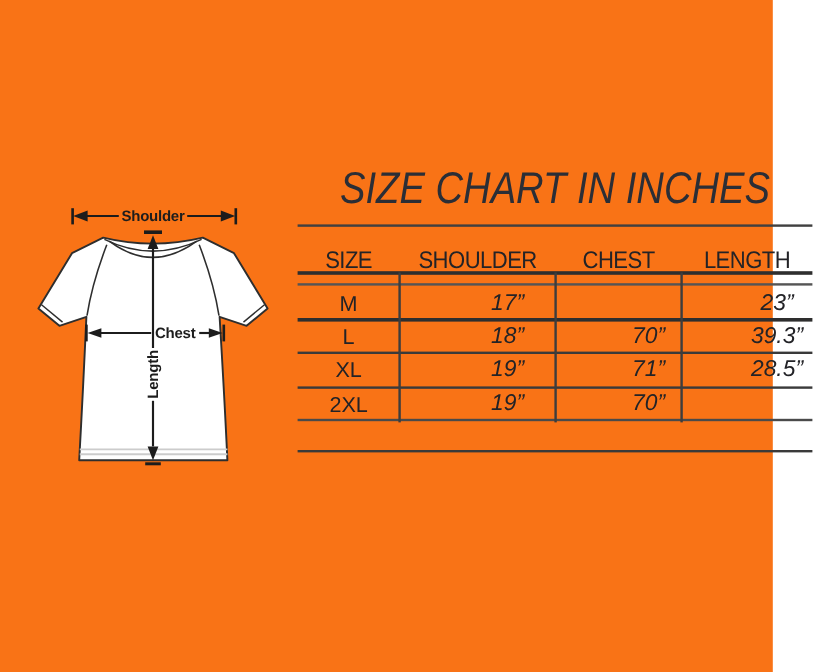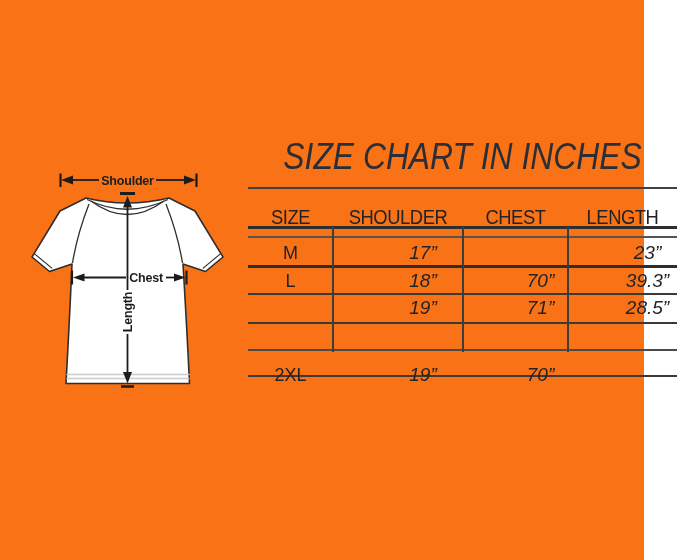--- a/index.html
+++ b/index.html
@@ -25,21 +25,21 @@
 
   .c0{left:248px;width:85px;}
   .c1{left:333px;width:130px;}
   .c2{left:463px;width:105px;}
   .c3{left:568px;width:109px;}
 
   .rh{top:204px;}
   .r0{top:240px;}
   .r1{top:268px;}
   .r2{top:295px;}
-  .r3{top:324px;margin-top:38px;}
+  .r3{top:324px;}
 
   .dimtext{font-family:"Liberation Sans",sans-serif;font-weight:bold;font-size:12.5px;fill:#1d1d1d;letter-spacing:-0.2px;}
 </style>
 </head>
 <body>
 
 <div class="stage">
 
   <svg width="700" height="560" viewBox="0 0 700 560">
 
@@ -111,20 +111,21 @@
 
   <div class="cell sizecell c0 r0">M</div>
   <div class="cell valcell  c1 r0">17”</div>
   <div class="cell valcell  c3 r0">23”</div>
 
   <div class="cell sizecell c0 r1">L</div>
   <div class="cell valcell  c1 r1">18”</div>
   <div class="cell valcell  c2 r1">70”</div>
   <div class="cell valcell  c3 r1">39.3”</div>
 
+  <div class="cell sizecell c0 r2">XL</div>
   <div class="cell valcell  c1 r2">19”</div>
   <div class="cell valcell  c2 r2">71”</div>
   <div class="cell valcell  c3 r2">28.5”</div>
 
   <div class="cell sizecell c0 r3">2XL</div>
   <div class="cell valcell  c1 r3">19”</div>
   <div class="cell valcell  c2 r3">70”</div>
 
 </div>
 

